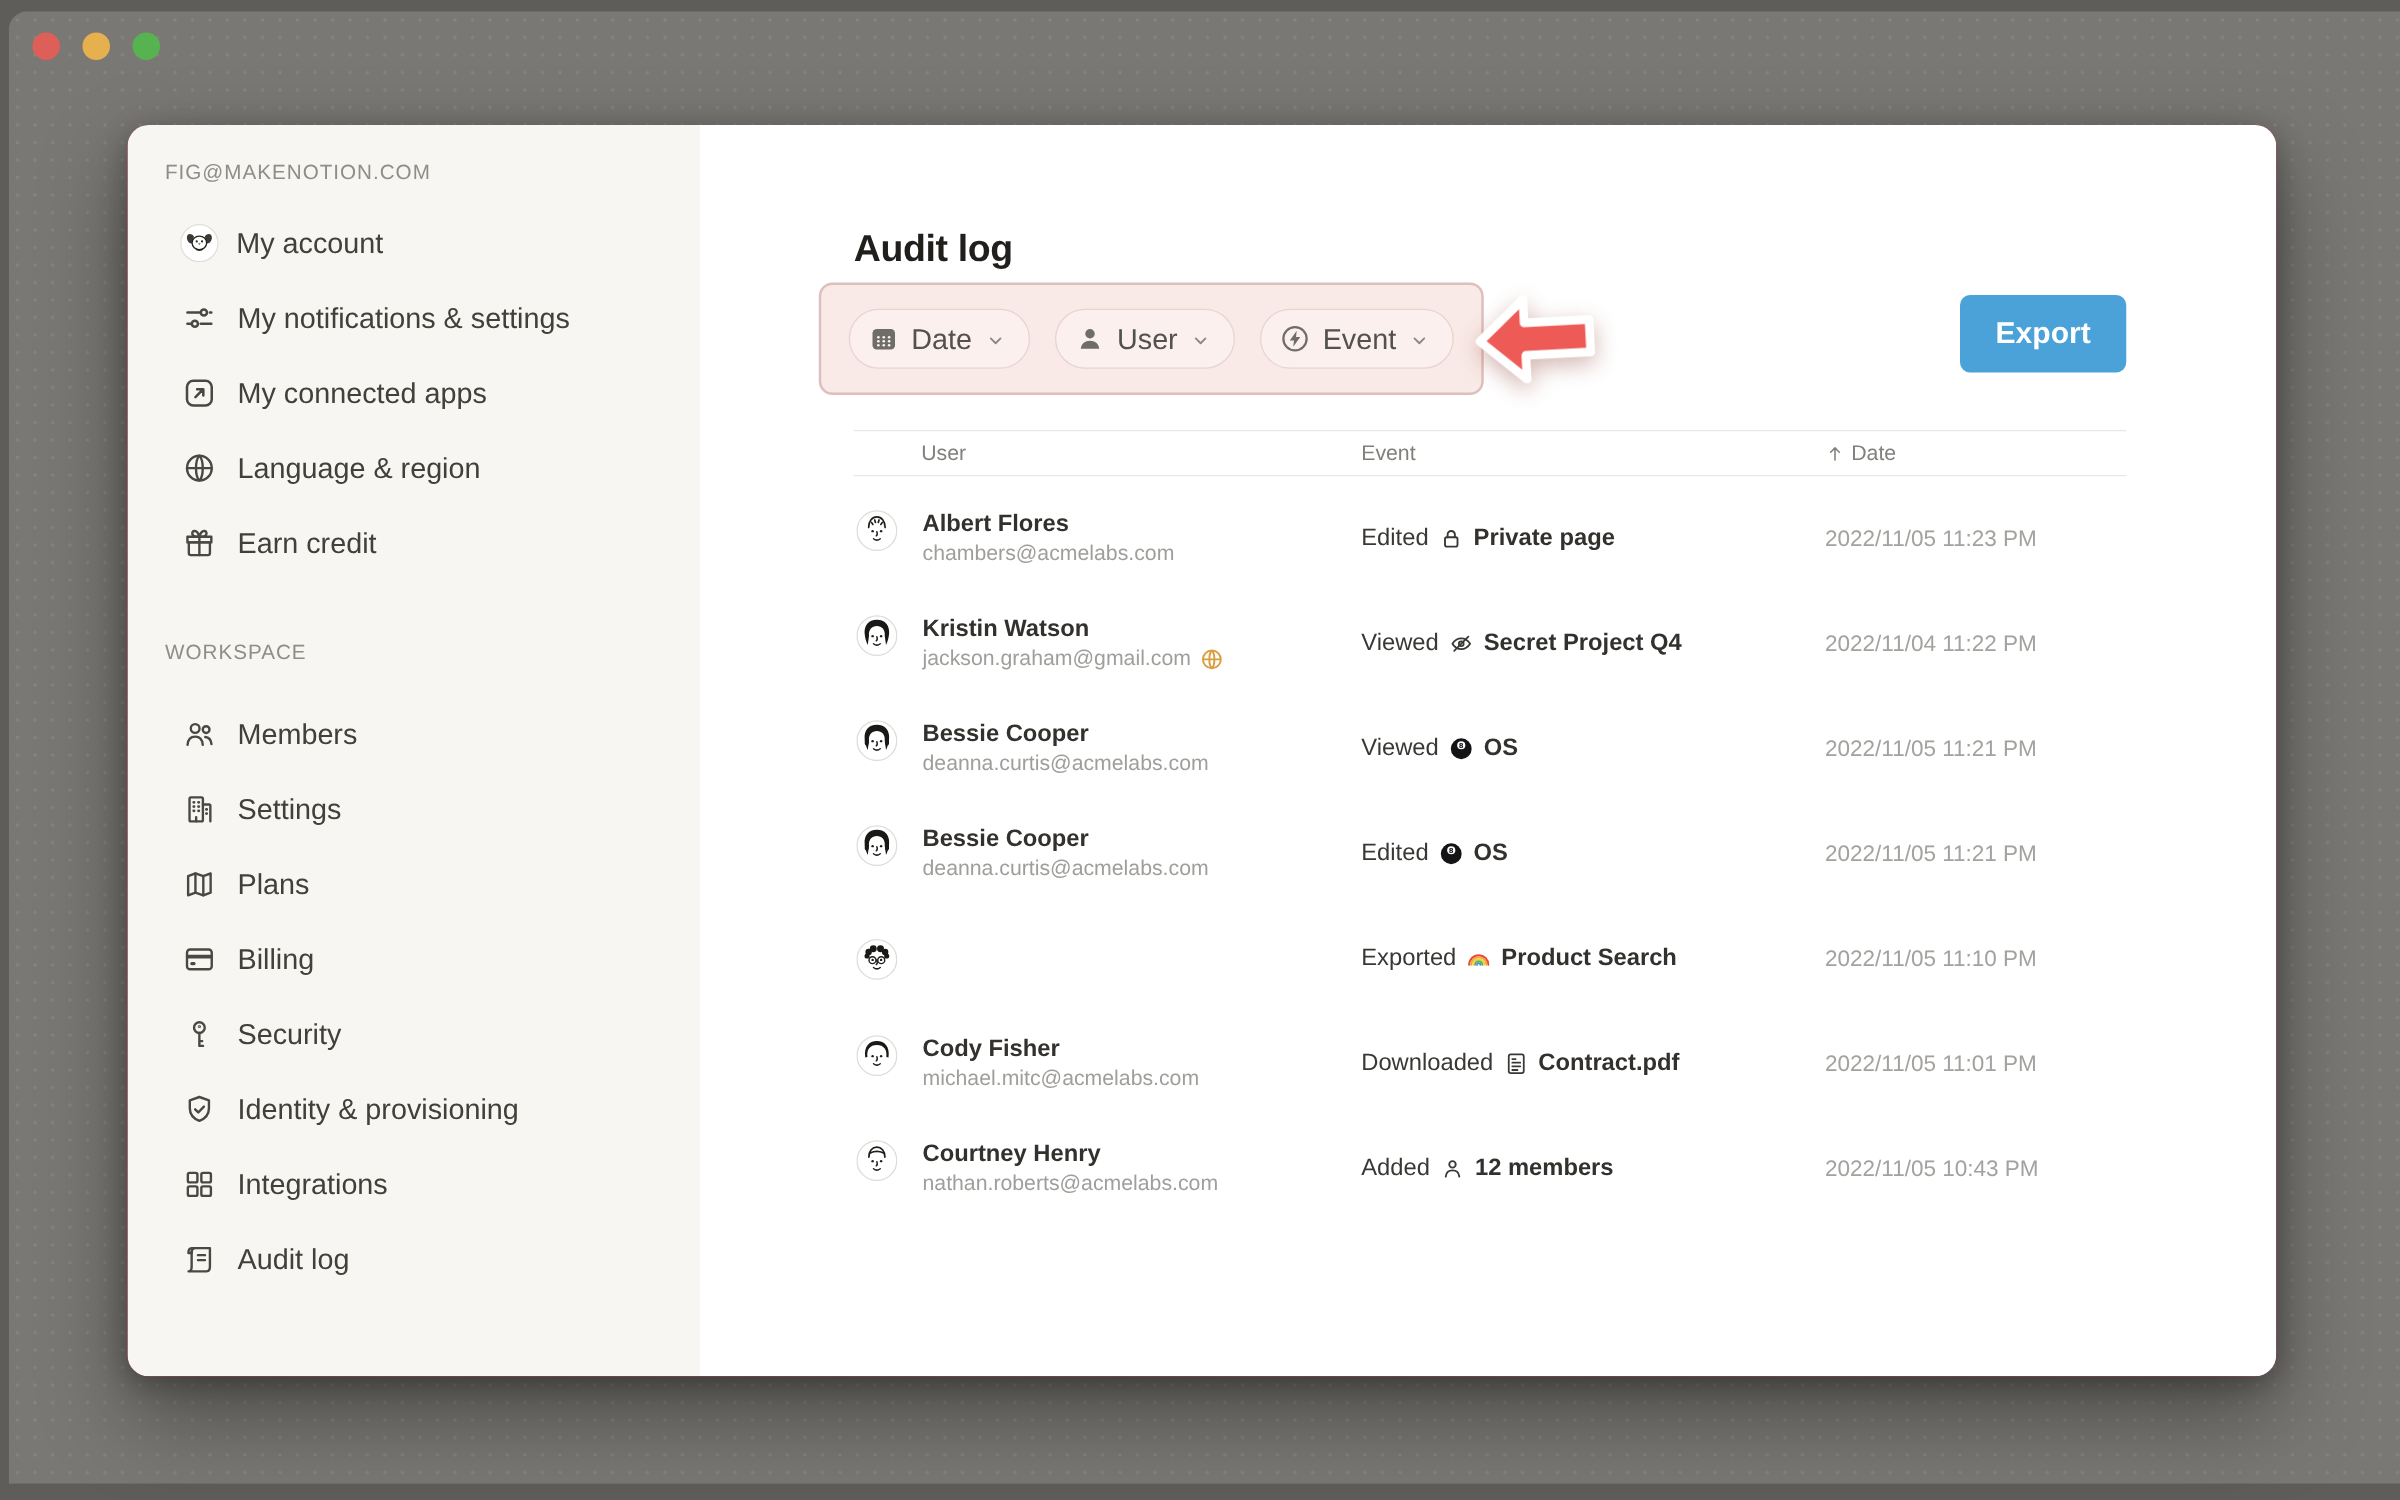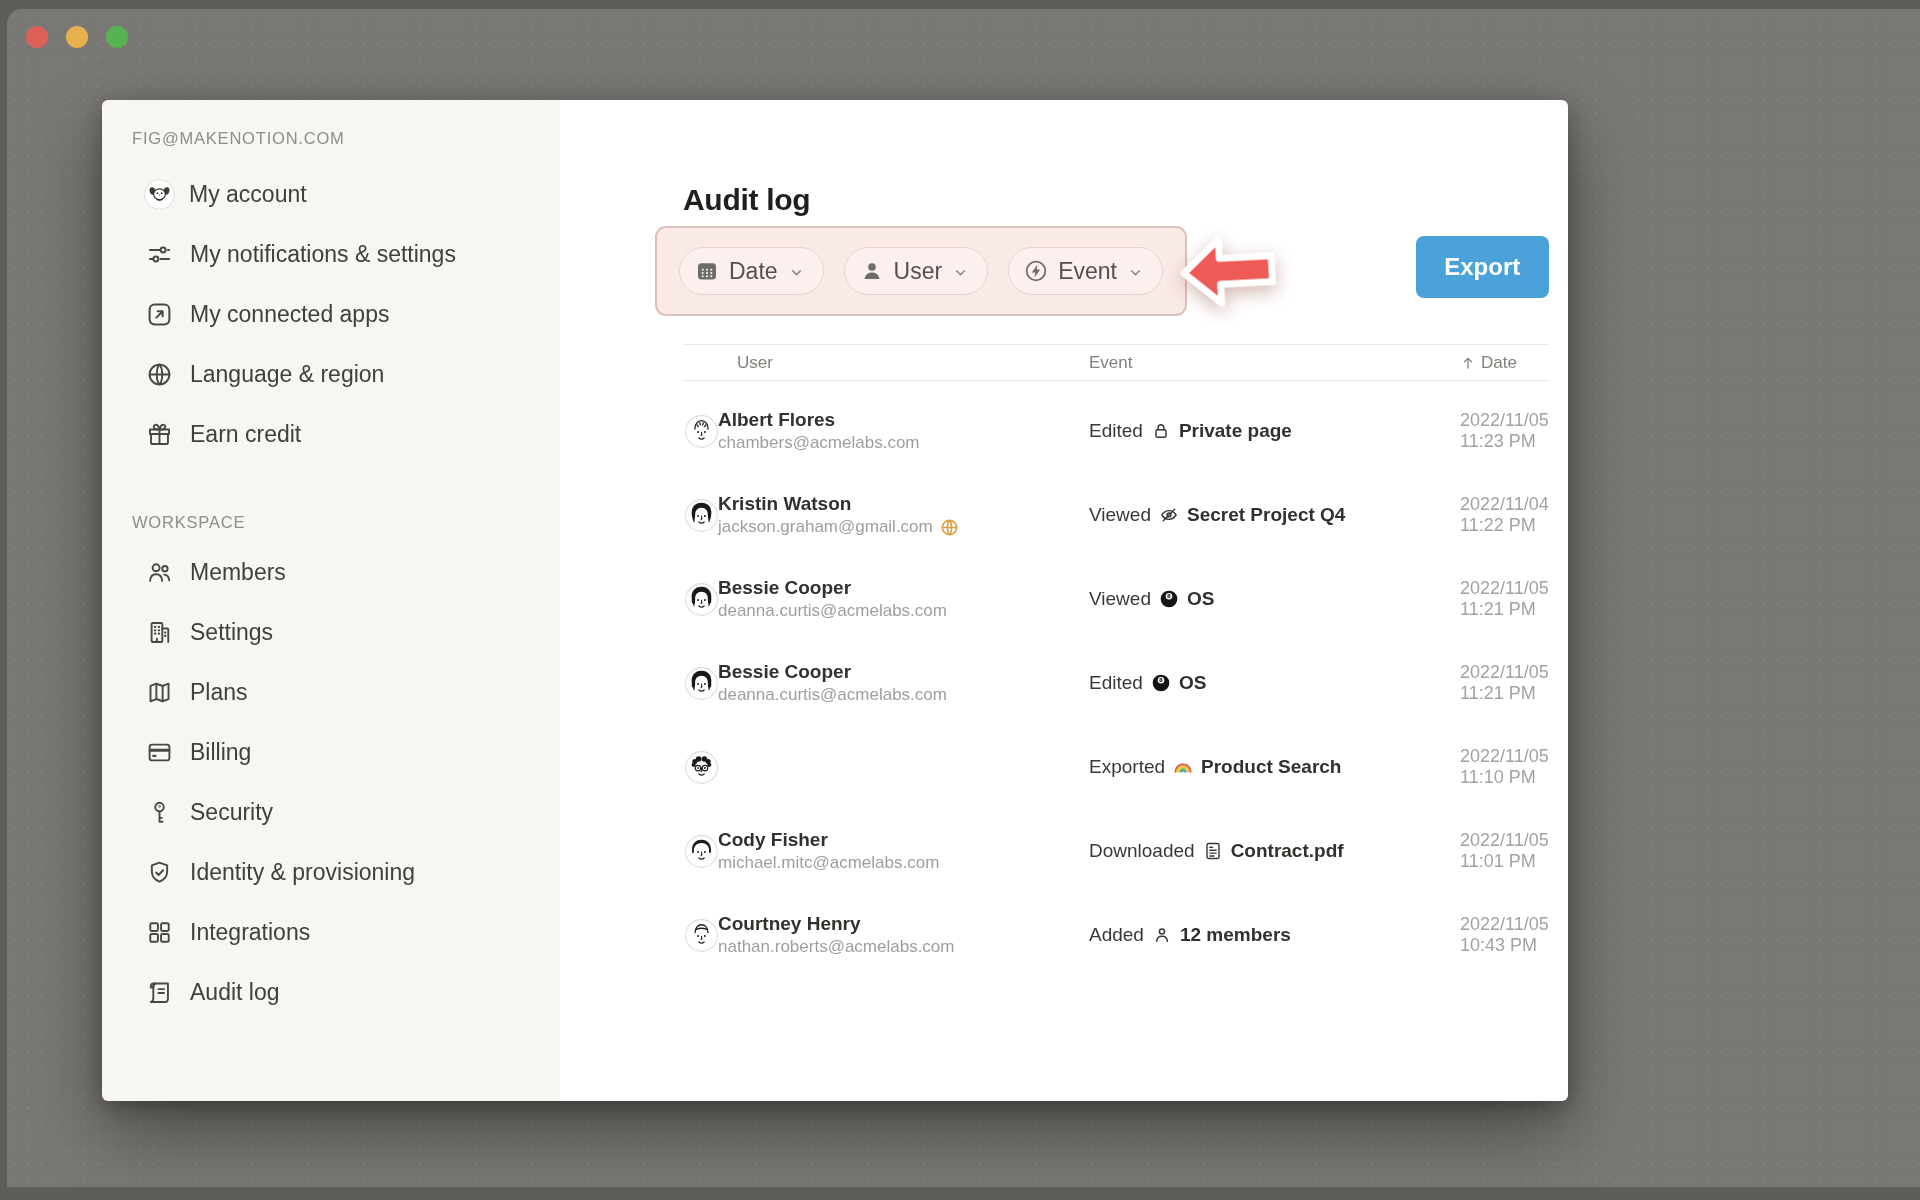--- a/index.html
+++ b/index.html
@@ -17,33 +17,33 @@
     background-size:14px 14px;
     border-top-left-radius:15px;
   }
   .traffic { position:absolute; left:19px; top:17px; display:flex; gap:18px; }
   .traffic .dot { width:22px; height:22px; border-radius:50%; }
   .dot-close { background:#dd5f58; }
   .dot-min { background:#e6b04e; }
   .dot-zoom { background:#57b350; }
 
   .window {
-    position:absolute; left:102px; top:100px; width:1466px; height:1001px;
-    border-radius:6px; overflow:hidden; display:flex;
+    position:absolute; left:102px; top:100px; width:1719px; height:1001px;
+    border-radius:17px; overflow:hidden; display:flex;
     box-shadow:0 30px 70px rgba(0,0,0,.38), 0 6px 22px rgba(0,0,0,.28);
     background:#be185d;
   }
 
   
   .sidebar { width:458px; flex:none; background:#f7f6f2; padding-top:26px; }
   .side-head {
     margin:0 0 14px 30px; font-size:16.5px; font-weight:500;
     letter-spacing:.8px; color:#8f8d88; height:24px; line-height:24px;
   }
-  .side-head.ws { margin-top:46px; margin-bottom:8px; }
+  .side-head.ws { margin-top:46px; margin-bottom:23px; }
   .side-item {
     height:60px; display:flex; align-items:center; padding-left:44px; gap:17px;
     color:#41403b; font-size:23px; cursor:default;
   }
   .side-icon { width:27px; height:27px; flex:none; color:#4a4843; display:flex; align-items:center; justify-content:center; }
   .side-icon svg { width:100%; height:100%; }
   #account-list .side-item:first-child .side-icon { width:31px; height:31px; margin:-2px -3px -2px -2px; }
 
   
   .main { flex:1; background:#fff; padding:81px 120px 0 123px; position:relative; }
@@ -86,21 +86,21 @@
     height:37px; border-top:1px solid #e9e8e4; border-bottom:1px solid #e9e8e4;
     color:#82807b; font-size:17px;
   }
   .th-user { padding-left:54px; }
   .th-date { display:flex; align-items:center; gap:5px; cursor:pointer; }
   .sort-ic { width:16px; height:16px; display:flex; }
   .sort-ic svg { width:100%; height:100%; }
 
   .tbody { padding-top:8px; }
   .trow { display:grid; grid-template-columns:406px 371px 1fr; align-items:center; height:84px; }
-  .cell-user { display:flex; align-items:center; padding-left:2px; }
+  .cell-user { display:flex; gap:20px; padding-left:2px; }
   .avatar { width:33px; height:33px; flex:none; }
   .avatar svg { width:100%; height:100%; }
   .uname { font-size:19px; font-weight:700; color:#33312d; line-height:24px; }
   .uemail { font-size:17px; color:#a09e9a; line-height:22px; display:flex; align-items:center; gap:7px; }
   .guest-ic { width:19px; height:19px; display:flex; }
   .guest-ic svg { width:100%; height:100%; }
   .cell-event { display:flex; align-items:center; gap:8px; font-size:19px; }
   .evt-verb { color:#3a3834; font-weight:400; }
   .obj-ic { width:20px; height:20px; color:#3a3834; display:flex; }
   .obj-ic svg { width:100%; height:100%; }

